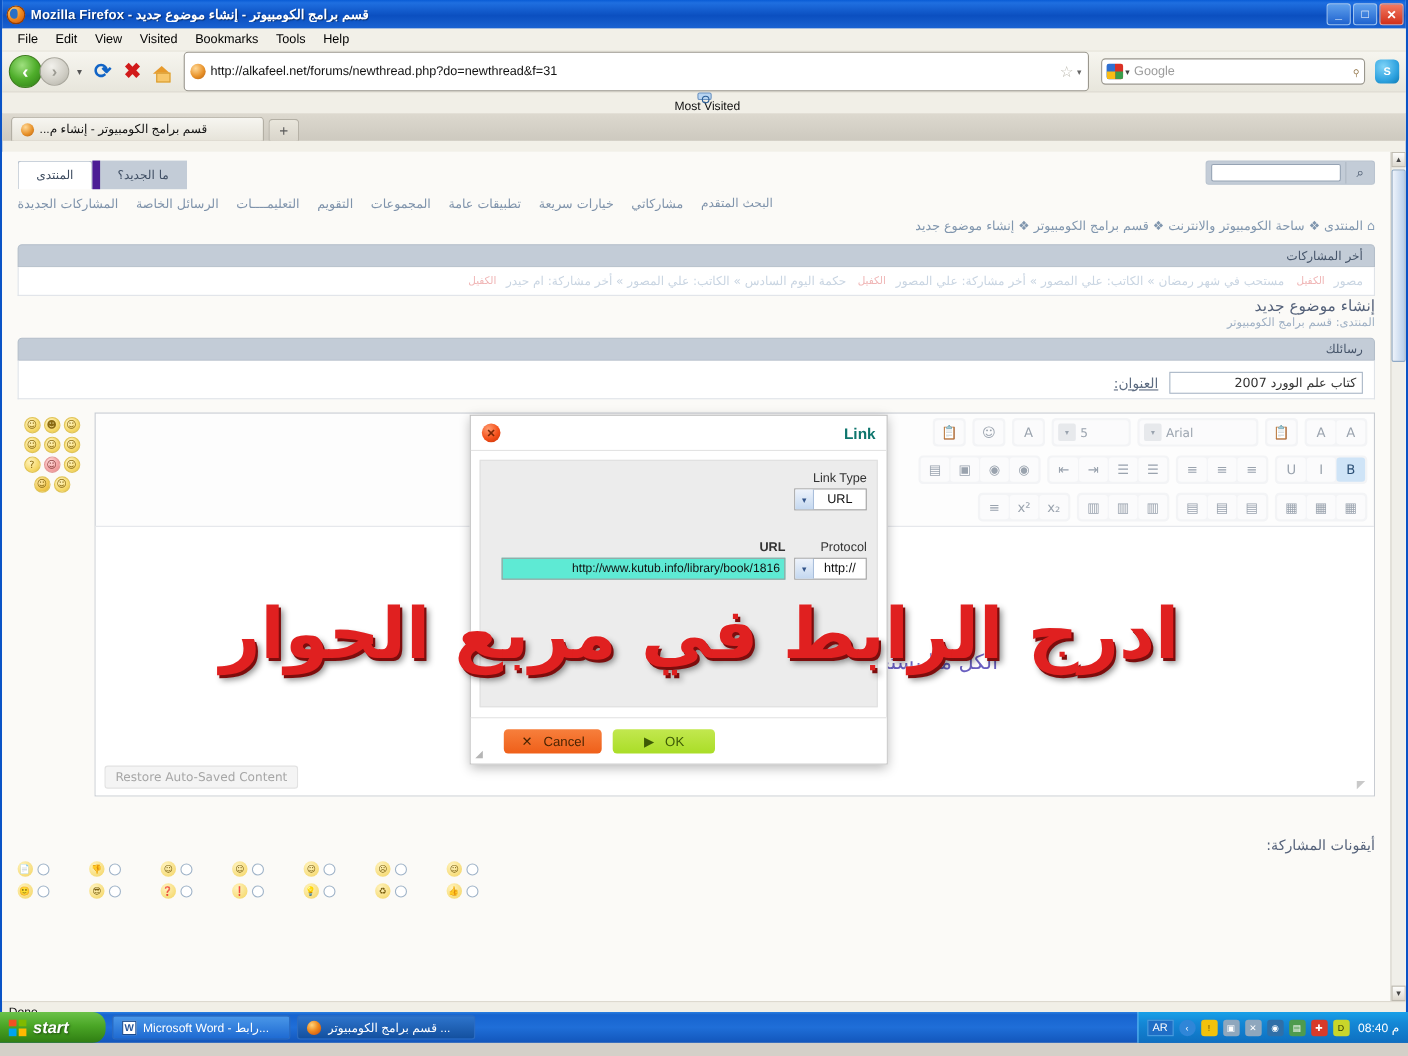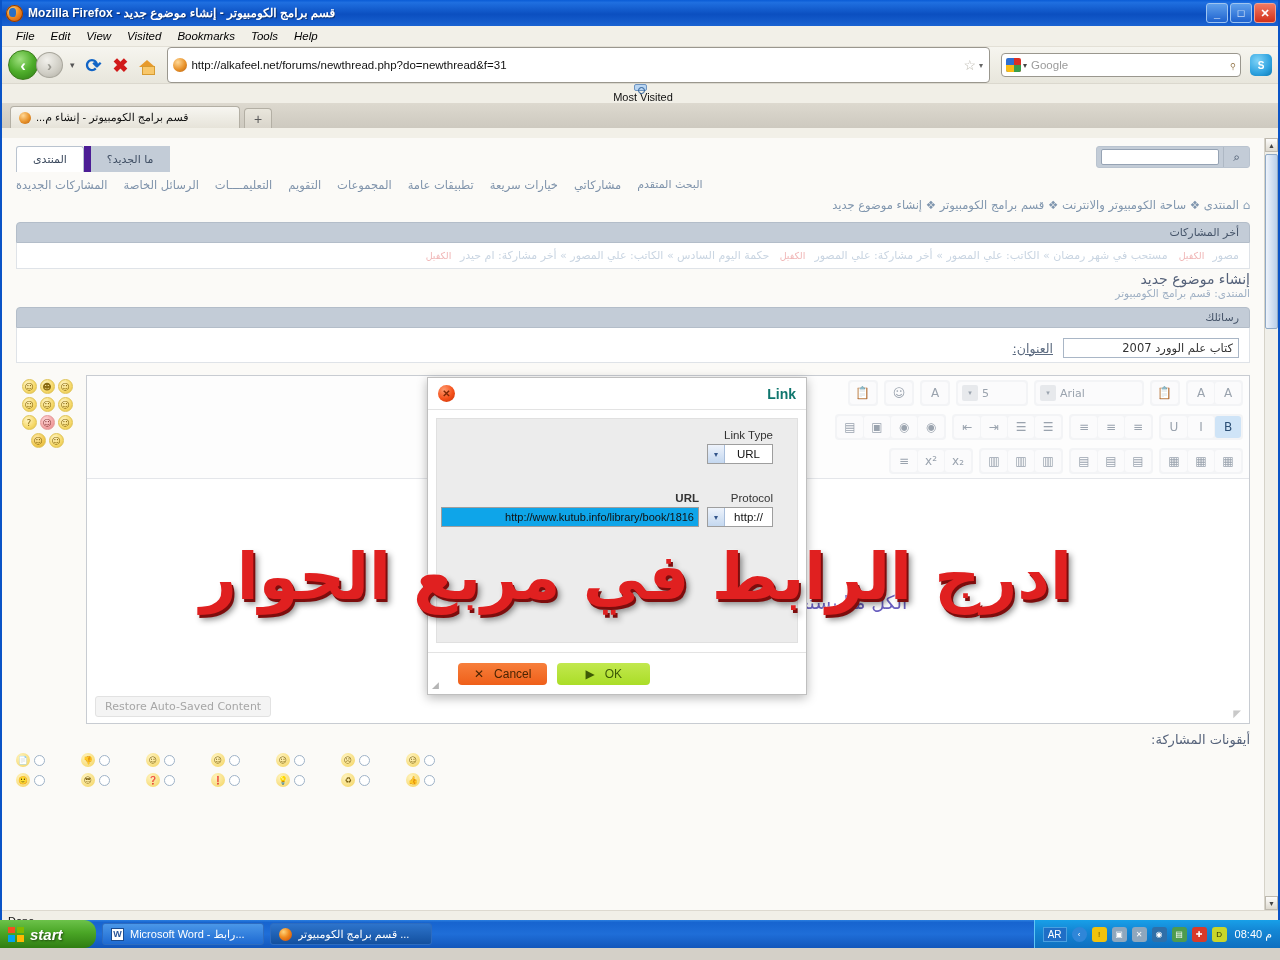--- a/index.html
+++ b/index.html
@@ -35,21 +35,21 @@
   #win-buttons div {
     width:22px; height:20px; border:1px solid #9ec4f0; border-radius:3px;
     display:flex; align-items:center; justify-content:center;
     font-size:11px; color:#fff; font-weight:bold;
     background:linear-gradient(180deg,#5fa0ec,#1f63cf);
   }
   #win-buttons .close { background:linear-gradient(180deg,#f27a62,#d2301a); border-color:#f0a292; }
 
   
   #menubar { height:21px; background:#f2f0e8; display:flex; align-items:center;
-    padding-left:6px; border-bottom:1px solid #e3e0d6;font-style:italic; }
+    padding-left:6px; border-bottom:1px solid #e3e0d6; }
   #menubar span { font-size:11.5px; color:#000; padding:2px 8px; }
 
   
   #navbar { height:36px; background:linear-gradient(180deg,#f6f5ef,#e8e6dc);
     display:flex; align-items:center; padding:0 6px; gap:4px; }
   .nav-back {
     width:30px;height:30px;border-radius:50%;
     background:radial-gradient(circle at 40% 30%, #9fe07f 0%, #4fae2b 50%, #2c7a14 100%);
     border:1px solid #3c7d1d; display:flex;align-items:center;justify-content:center;
     color:#fff; font-size:17px; font-weight:bold; line-height:1;
@@ -180,21 +180,21 @@
   .tb-sel .val{min-width:40px;text-align:left;}
   .tb-sel.font .val{min-width:78px;}
   .edit-canvas{height:245px;background:#fff;border-top:1px solid #e4e6ea;position:relative;overflow:hidden;}
   .edit-text{position:absolute;top:112px;right:22px;left:22px;text-align:center;
     font-size:19px;color:#6a5fc0;direction:rtl;white-space:nowrap;}
   .restore-btn{position:absolute;left:8px;bottom:6px;background:#f4f4f4;border:1px solid #e2e2e2;
     border-radius:3px;font-size:11px;color:#a6a6a6;padding:3px 9px;}
   .grip{position:absolute;right:8px;bottom:4px;color:#c9c9c9;font-size:10px;}
 
   
-  .icon-sect{margin:8px 14px 0 14px;text-align:right;}
+  .icon-sect{margin:38px 14px 0 14px;text-align:right;}
   .icon-label{font-size:13px;color:#55627a;}
   .icon-grid{display:flex;flex-direction:column;gap:6px;align-items:flex-end;margin-top:6px;}
   .icon-line{display:flex;gap:36px;justify-content:flex-end;}
   .icon-cell{display:flex;align-items:center;gap:4px;}
   .icon-cell .rad{width:11px;height:11px;border:1px solid #9fb3c8;border-radius:50%;background:#fff;}
   .icon-cell .ic{width:14px;height:14px;border-radius:50%;font-size:8px;display:flex;
     align-items:center;justify-content:center;background:radial-gradient(circle at 35% 30%,#fff3bd,#f3d35f);color:#7a5f10;}
 
   
   #statusbar{position:absolute;left:0;right:0;bottom:0;height:20px;background:#f1efe7;
@@ -202,31 +202,31 @@
 
   
   #link-modal{position:absolute;left:425px;top:377px;width:380px;height:318px;background:#fff;
     border:1px solid #bfbfbf;box-shadow:0 3px 10px rgba(0,0,0,.28);direction:ltr;z-index:40;
     font-family:"Liberation Sans",sans-serif;}
   #link-head{height:32px;display:flex;align-items:center;padding:0 10px;border-bottom:1px solid #e3e3e3;}
   #link-close{width:17px;height:17px;border-radius:50%;
     background:radial-gradient(circle at 35% 28%, #ff9a6e 0%, #f4501a 55%, #c22f06 100%);
     color:#7a2604;font-size:10px;font-weight:bold;display:flex;align-items:center;justify-content:center;}
   #link-title{margin-left:auto;font-size:14px;font-weight:bold;color:#0f766e;}
-  #link-body{margin:8px;background:#ececec;border:1px solid #e0e0e0;height:225px;padding:10px 24px;}
+  #link-body{margin:8px;background:#ececec;border:1px solid #e0e0e0;height:225px;padding:10px 9px;}
   .lk-row{display:flex;justify-content:flex-end;gap:8px;align-items:flex-start;}
   .lk-field{display:flex;flex-direction:column;align-items:flex-end;}
   .lk-lab{font-size:11.5px;color:#333;margin-bottom:3px;}
   .lk-lab.b{font-weight:bold;}
   .lk-combo{display:flex;align-items:center;height:20px;border:1px solid #9e9e9e;background:#fff;min-width:66px;}
   .lk-combo .arrow{width:17px;height:18px;background:linear-gradient(180deg,#eef3fb,#c4d8f0);
     border-right:1px solid #a9bedb;display:flex;align-items:center;justify-content:center;
     font-size:8px;color:#33558a;}
   .lk-combo .txt{flex:1;text-align:center;font-size:11.5px;color:#111;padding:0 6px;}
-  .lk-input{width:258px;height:20px;border:1px solid #9e9e9e;background:#0ea5e9;font-size:11px;
+  .lk-input{width:258px;height:20px;border:1px solid #9e9e9e;background:#5eead4;font-size:11px;
     color:#111;text-align:right;padding:0 4px;line-height:19px;overflow:hidden;white-space:nowrap;}
   #link-foot{position:absolute;left:0;right:0;bottom:0;height:42px;border-top:1px solid #e3e3e3;
     display:flex;align-items:center;gap:10px;padding-left:30px;background:#fff;}
   .lk-btn{height:22px;border-radius:4px;display:flex;align-items:center;gap:10px;
     padding:0 16px;font-size:12px;color:#3b3b3b;}
   .lk-btn.cancel{background:linear-gradient(180deg,#f77f3c,#ef5f19);color:#4a2403;}
   .lk-btn.ok{background:linear-gradient(180deg,#c2e84f,#aadd27);color:#3d5a06;padding:0 28px;}
   #link-grip{position:absolute;left:4px;bottom:4px;color:#b5b5b5;font-size:9px;}
 
   

